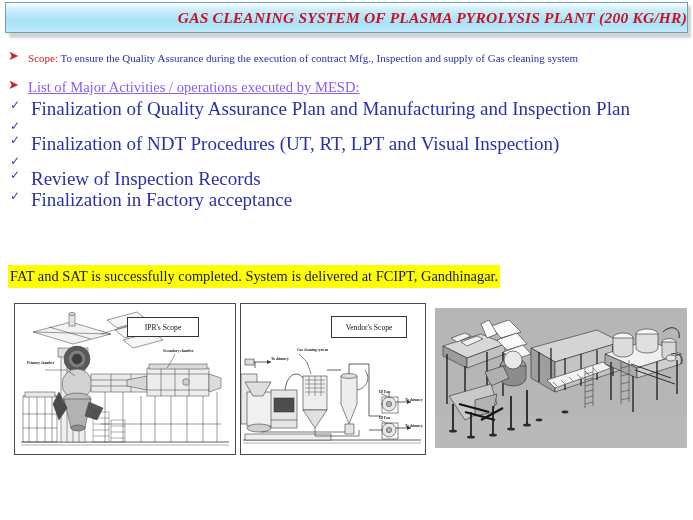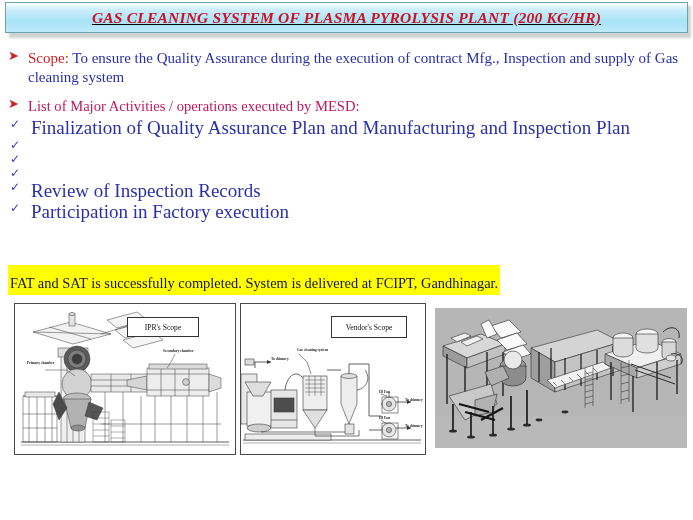--- a/index.html
+++ b/index.html
@@ -12,21 +12,21 @@
   
   .title-shadow{
     position:absolute;left:9px;top:6px;width:682px;height:32px;
     background:rgba(120,130,130,.35);filter:blur(1px);
   }
   .title-bar{
     position:absolute;left:5px;top:2px;width:683px;height:31px;
     background:linear-gradient(to bottom,#ffffff 0%,#cdeefb 22%,#a8e3f7 62%,#bfeafb 100%);
     border:1px solid #6fa3ab;
     box-sizing:border-box;
-    display:flex;align-items:center;justify-content:center;text-decoration:underline;
+    display:flex;align-items:center;justify-content:flex-end;
   }
   .title-text{
     color:#cc1122;font-weight:bold;font-style:italic;
     font-size:15.5px;letter-spacing:.2px;white-space:nowrap;
     font-family:"Liberation Serif",serif;
   }
   
   .content{position:absolute;left:0;top:38px;width:693px;}
   .blk{display:flex;align-items:flex-start;}
   .arrow{
@@ -34,37 +34,37 @@
     width:16px;flex:0 0 16px;text-align:left;padding-left:8px;
     font-family:"DejaVu Sans",sans-serif;
   }
   .tick{
     color:#2a3bb5;font-size:12px;line-height:1;
     width:16px;flex:0 0 16px;text-align:left;padding-left:10px;
     font-family:"DejaVu Sans",sans-serif;
   }
   .scope-row{margin-top:11px;}
   .scope-txt{
-    font-size:15px;line-height:19px;color:#2a31a8;
+    font-size:11px;line-height:19px;color:#2a31a8;
     padding-right:8px;padding-left:4px;
   }
   .scope-lbl{color:#cc2222;}
   .major-row{margin-top:10px;}
   .major-txt{
-    font-size:14.6px;line-height:19px;color:#be185d;padding-left:4px;
+    font-size:14.6px;line-height:19px;color:#8b5cf6;padding-left:4px;text-decoration:underline;
   }
   .chk-row{margin-top:2px;}
   .chk-txt{
     font-size:19px;line-height:19px;color:#2a31a8;padding-left:5px;
   }
   
   .fat-wrap{position:absolute;left:8px;top:265px;}
   .fat-text{
     display:inline-block;background:#ffff00;color:#15173a;
-    font-size:14.4px;line-height:19px;padding:9px 2px 2px 2px;
+    font-size:14.4px;line-height:19px;padding:2px 2px 2px 2px;
     white-space:nowrap;
   }
   
   .figures{position:absolute;left:0;top:303px;width:693px;height:155px;}
   .panel{
     position:absolute;top:0;height:152px;background:#ffffff;
     border:1px solid #4a4a4a;box-sizing:border-box;overflow:hidden;
   }
   .panel-left{left:14px;width:222px;}
   .panel-mid{left:240px;width:186px;}
@@ -110,31 +110,32 @@
 
   <div class="blk chk-row">
     <span class="tick">✓</span>
     <div class="chk-txt">Finalization of Quality Assurance Plan and Manufacturing and Inspection Plan</div>
   </div>
   <div class="blk chk-row">
     <span class="tick">✓</span>
   </div>
   <div class="blk chk-row">
     <span class="tick">✓</span>
+    <div class="chk-txt">Finalization of NDT Procedures (UT, RT, LPT and Visual Inspection)</div>
   </div>
   <div class="blk chk-row">
     <span class="tick">✓</span>
   </div>
   <div class="blk chk-row">
     <span class="tick">✓</span>
     <div class="chk-txt">Review of Inspection Records</div>
   </div>
   <div class="blk chk-row">
     <span class="tick">✓</span>
-    <div class="chk-txt">Participation in Factory execution</div>
+    <div class="chk-txt">Finalization in Factory acceptance</div>
   </div>
 
 </div>
 
 <div class="fat-wrap">
   <span class="fat-text">FAT and SAT is successfully completed. System is delivered at FCIPT, Gandhinagar.</span>
 </div>
 
 <div class="figures">
 

